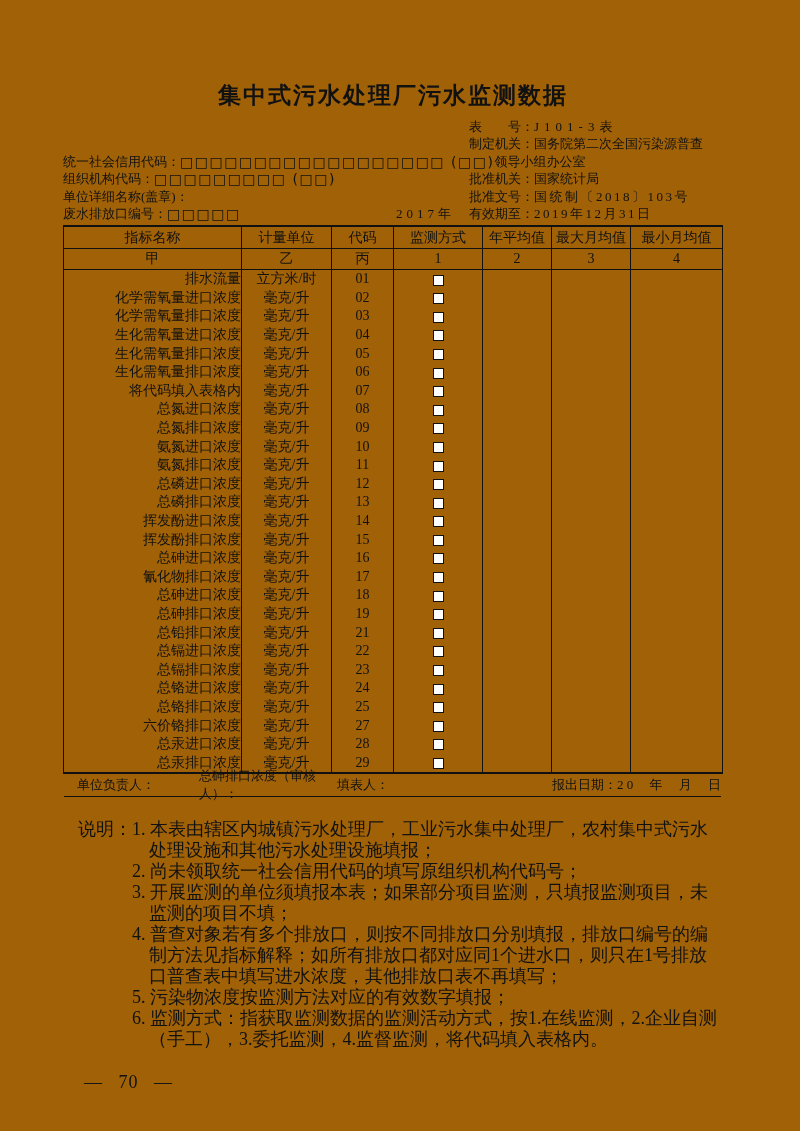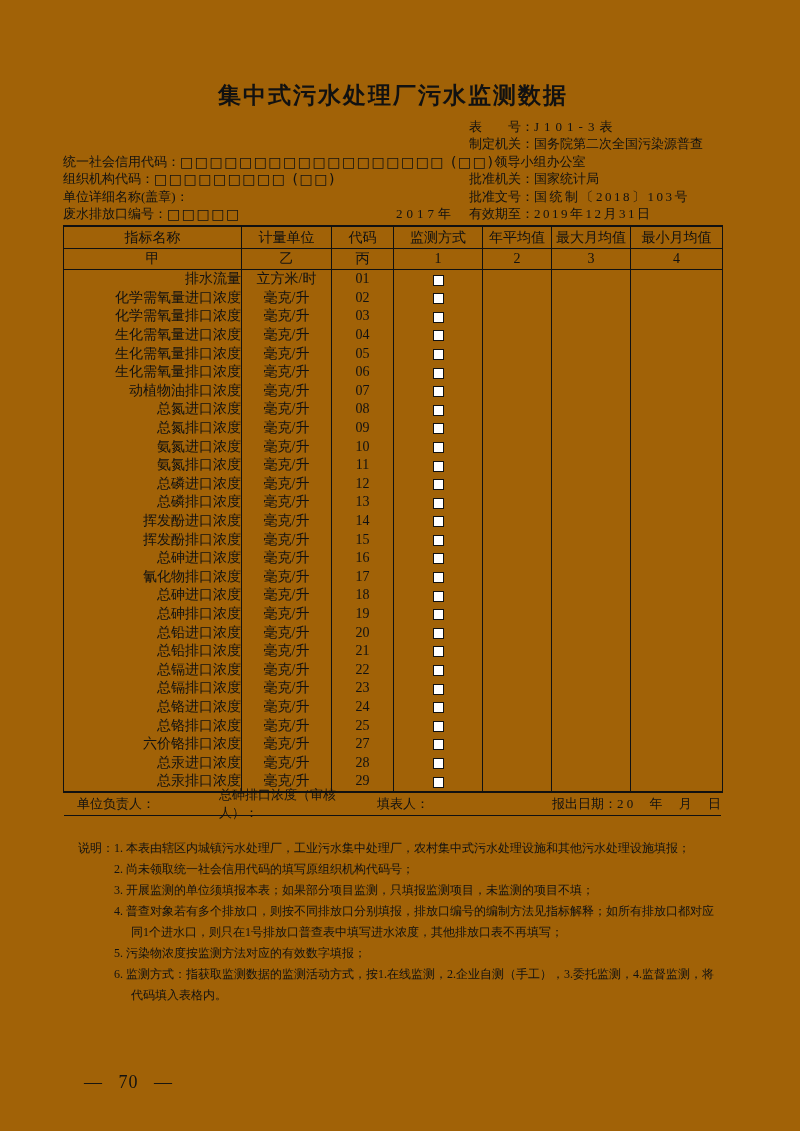--- a/index.html
+++ b/index.html
@@ -32,25 +32,25 @@
   .main-table thead tr.h1 th { height:21px; text-align:center; border-bottom:1px solid #111; }
   .main-table thead tr.h2 th { height:20px; text-align:center; border-bottom:1.5px solid #111; }
   .main-table tbody td { height:18.6px; }
   .c-name { text-align:right; padding-left:13px !important; }
   .c-center { text-align:center; }
   .checkbox { display:inline-block; width:9px; height:9px; border:1.2px solid #111;
               vertical-align:middle; background:#fff; }
 
   .sign-row { width:657px; box-sizing:border-box; margin-left:1px; height:23px;
               display:flex; align-items:center; border-bottom:1.5px solid #111;
-              font-size:13px; padding-left:13px;gap:20px; }
+              font-size:13px; padding-left:13px; }
   .sign-unit { width:122px; } .sign-stats { width:138px; }
   .sign-date { margin-left:auto; white-space:pre; }
 
-  .notes { margin-top:22px; padding-left:15px; font-size:12px; line-height:21px;
+  .notes { margin-top:22px; padding-left:15px; font-size:18px; line-height:21px;
            display:flex; width:660px; box-sizing:border-box; }
   .notes-label { flex:none; white-space:pre; }
   .note-items { flex:1; }
   .note-item { padding-left:17px; text-indent:-17px; }
 
   .page-no { position:absolute; left:84px; top:1072px; font-size:18px;
              word-spacing:10px; letter-spacing:1px; }
 </style>
 </head>
 <body>
@@ -207,21 +207,21 @@
         <td class="c-center">毫克/升</td>
         <td class="c-center">06</td>
         <td class="c-center">
           <span class="checkbox"></span>
         </td>
         <td></td>
         <td></td>
         <td></td>
       </tr>
           <tr>
-        <td class="c-name">动植物油排口浓度</td>
+        <td class="c-name">将代码填入表格内</td>
         <td class="c-center">毫克/升</td>
         <td class="c-center">07</td>
         <td class="c-center">
           <span class="checkbox"></span>
         </td>
         <td></td>
         <td></td>
         <td></td>
       </tr>
           <tr>
@@ -342,31 +342,20 @@
           <span class="checkbox"></span>
         </td>
         <td></td>
         <td></td>
         <td></td>
       </tr>
           <tr>
         <td class="c-name">总砷排口浓度</td>
         <td class="c-center">毫克/升</td>
         <td class="c-center">19</td>
-        <td class="c-center">
-          <span class="checkbox"></span>
-        </td>
-        <td></td>
-        <td></td>
-        <td></td>
-      </tr>
-          <tr>
-        <td class="c-name">总铅进口浓度</td>
-        <td class="c-center">毫克/升</td>
-        <td class="c-center">20</td>
         <td class="c-center">
           <span class="checkbox"></span>
         </td>
         <td></td>
         <td></td>
         <td></td>
       </tr>
           <tr>
         <td class="c-name">总铅排口浓度</td>
         <td class="c-center">毫克/升</td>

